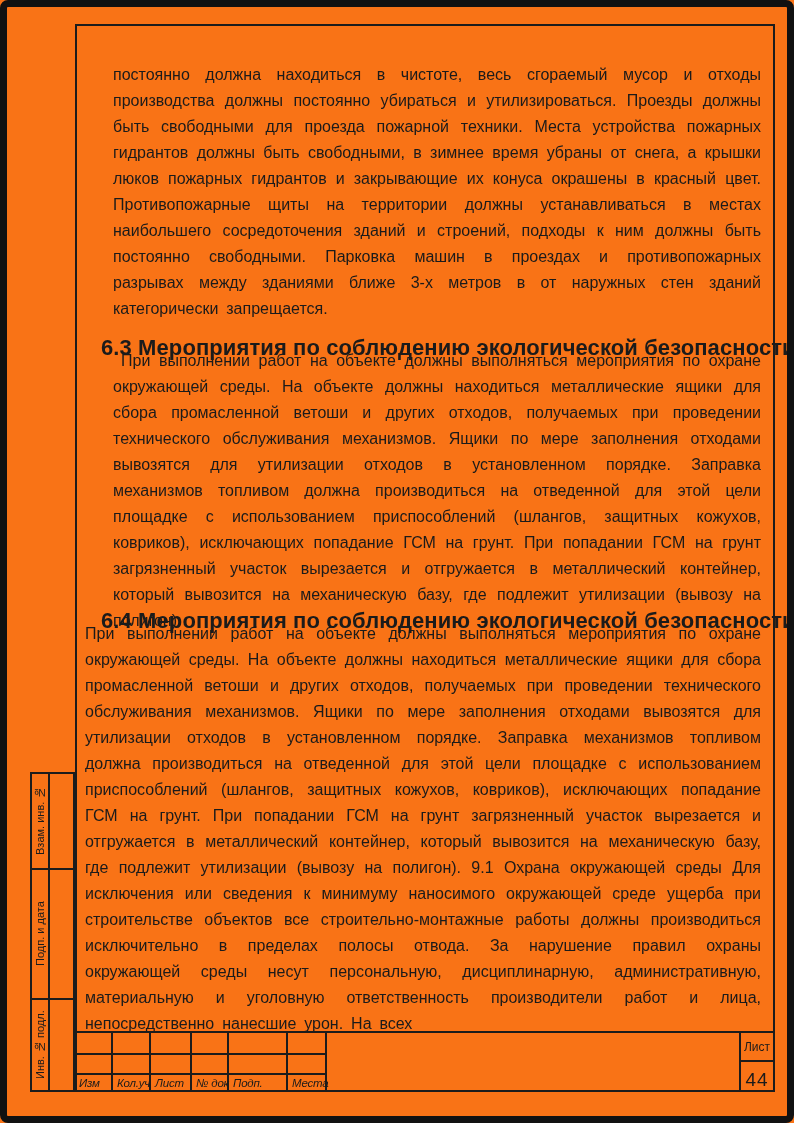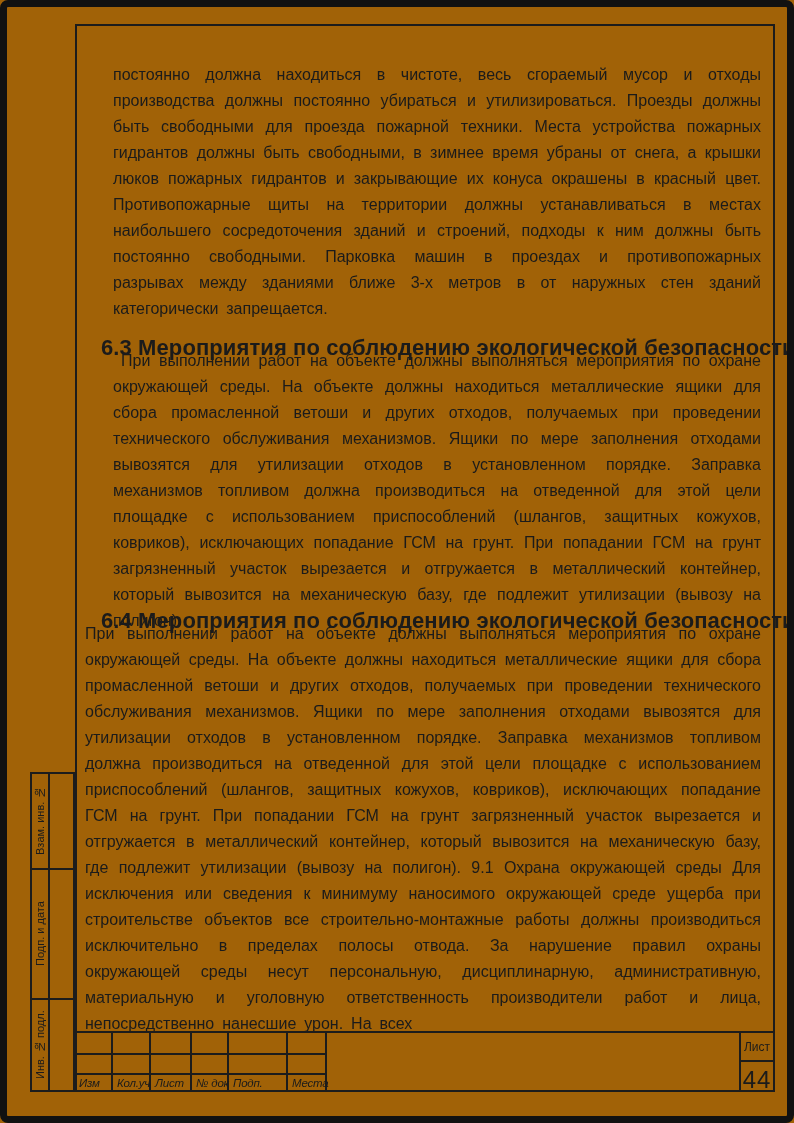--- a/index.html
+++ b/index.html
@@ -1,17 +1,17 @@
 <!DOCTYPE html>
 <html><head>
 <meta charset="utf-8">
 <style>
   html,body{margin:0;padding:0;background:#e8e8e8;}
   .page{
-    position:relative;width:794px;height:1123px;background:#a16207;
+    position:relative;width:794px;height:1123px;background:#f97316;
     font-family:"Liberation Sans",sans-serif;color:#1b1b1b;overflow:hidden;
     margin:0 auto;
   }
   .scan-border{
     position:absolute;inset:0;border:7px solid #111111;border-radius:8px;
     pointer-events:none;z-index:5;
   }
   .frame{
     position:absolute;left:75px;top:24px;width:700px;height:1068px;
     border:2px solid #1c1c1c;box-sizing:border-box;
@@ -63,21 +63,21 @@
     display:flex;align-items:center;justify-content:center;
     font-size:26px;letter-spacing:1.5px;
   }
   .tb-sheet-label{
     position:absolute;left:664px;top:0;width:36px;height:27px;
     display:flex;align-items:center;justify-content:center;font-size:12px;
   }
   .tb-sheet-number{
     position:absolute;left:664px;top:29px;width:36px;height:36px;
     display:flex;align-items:center;justify-content:center;
-    font-size:24px;letter-spacing:1px;border-radius:7px;
+    font-size:19px;letter-spacing:1px;border-radius:7px;
   }
 </style>
 </head>
 <body>
 
 <div class="page">
 
   <div class="scan-border"></div>
   <div class="frame"></div>
 

